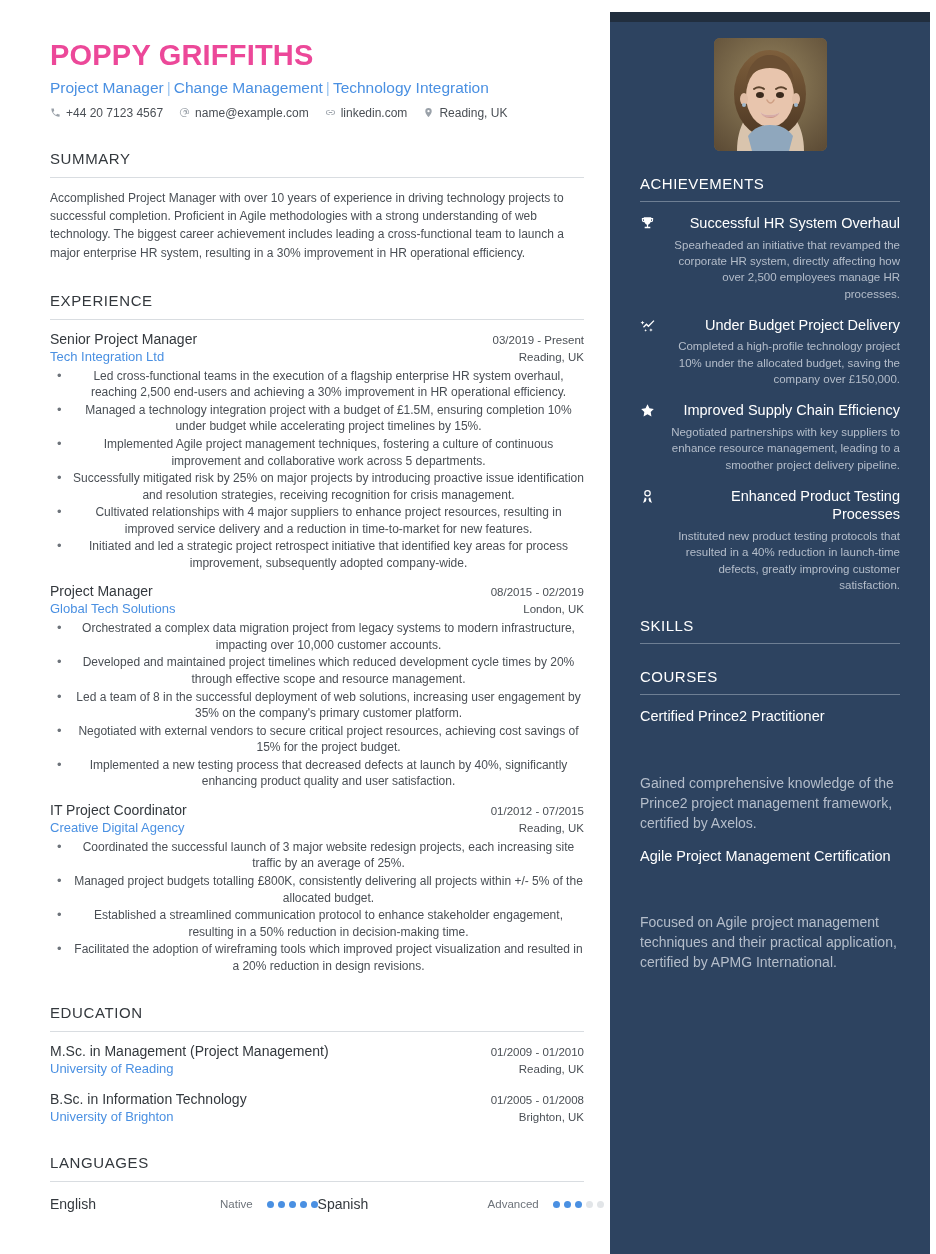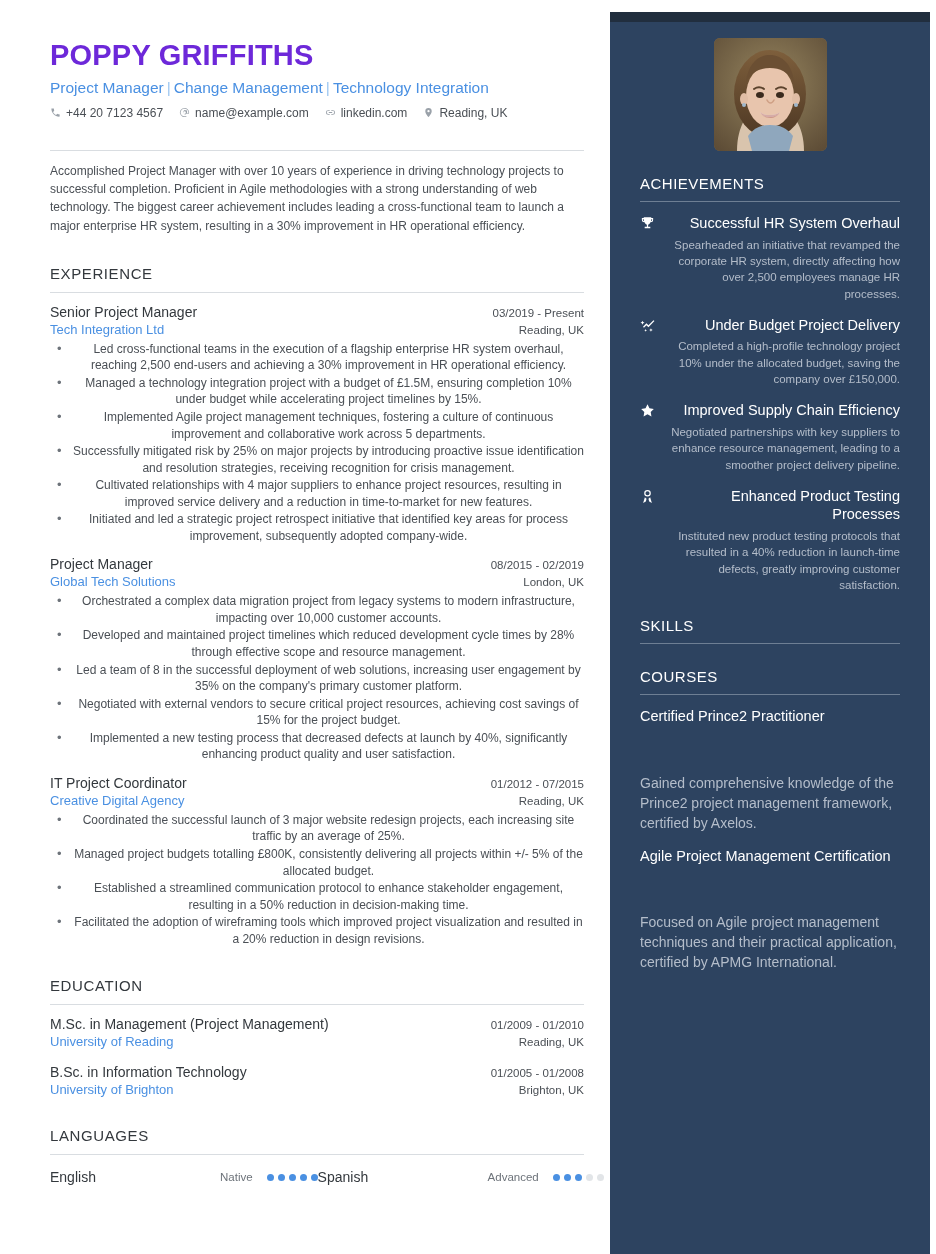--- a/index.html
+++ b/index.html
@@ -104,21 +104,21 @@
   
   .main {
     position: absolute;
     left: 0; top: 0;
     width: 610px; height: 1254px;
     padding: 40px 26px 0 50px;
   }
   .name {
     font-size: 29px;
     font-weight: bold;
-    color: #6d28d9;
+    color: #ec4899;
     letter-spacing: 0.2px;
     line-height: 1.1;
     margin-bottom: 7px;
   }
   .headline {
     font-size: 15.5px;
     color: #4a90e2;
     font-weight: 400;
     margin-bottom: 9px;
   }
@@ -242,20 +242,21 @@
       </span>
       <span class="contact">
         <svg viewBox="0 0 24 24">
             <path d="M12 2a7 7 0 0 0-7 7c0 5.2 7 13 7 13s7-7.8 7-13a7 7 0 0 0-7-7zm0 9.5A2.5 2.5 0 1 1 12 6.5a2.5 2.5 0 0 1 0 5z"></path>
           </svg>
         <span>Reading, UK</span>
       </span>
     </div>
 
     <div class="sec">
+      <div class="sec-title">SUMMARY</div>
       <div class="rule"></div>
       <div class="summary">Accomplished Project Manager with over 10 years of experience in driving technology projects to successful completion. Proficient in Agile methodologies with a strong understanding of web technology. The biggest career achievement includes leading a cross-functional team to launch a major enterprise HR system, resulting in a 30% improvement in HR operational efficiency.</div>
     </div>
 
     <div class="sec">
       <div class="sec-title">EXPERIENCE</div>
       <div class="rule"></div>
       <div id="jobs">
           <div class="job">
             <div class="row">
@@ -279,21 +280,21 @@
             <div class="row">
               <div class="job-title">Project Manager</div>
               <div class="job-date">08/2015 - 02/2019</div>
             </div>
             <div class="row row2">
               <div class="job-org">Global Tech Solutions</div>
               <div class="job-loc">London, UK</div>
             </div>
             <ul class="bullets">
               <li>Orchestrated a complex data migration project from legacy systems to modern infrastructure, impacting over 10,000 customer accounts.</li>
-              <li>Developed and maintained project timelines which reduced development cycle times by 28% through effective scope and resource management.</li>
+              <li>Developed and maintained project timelines which reduced development cycle times by 20% through effective scope and resource management.</li>
               <li>Led a team of 8 in the successful deployment of web solutions, increasing user engagement by 35% on the company's primary customer platform.</li>
               <li>Negotiated with external vendors to secure critical project resources, achieving cost savings of 15% for the project budget.</li>
               <li>Implemented a new testing process that decreased defects at launch by 40%, significantly enhancing product quality and user satisfaction.</li>
             </ul>
           </div>
           <div class="job">
             <div class="row">
               <div class="job-title">IT Project Coordinator</div>
               <div class="job-date">01/2012 - 07/2015</div>
             </div>

